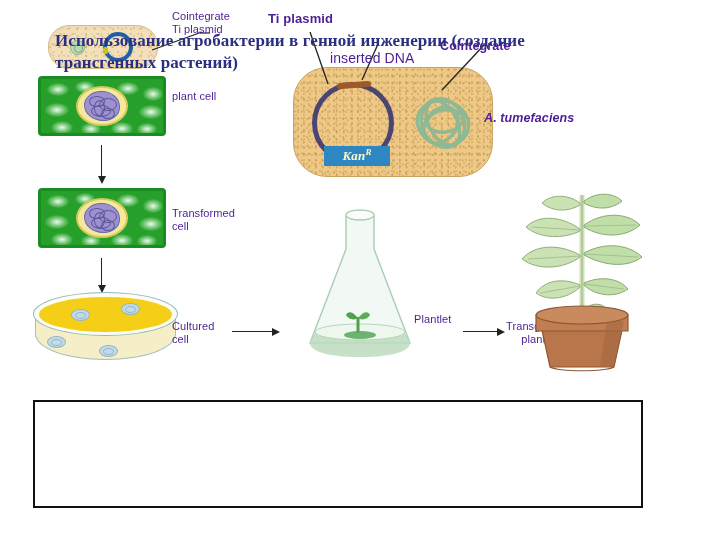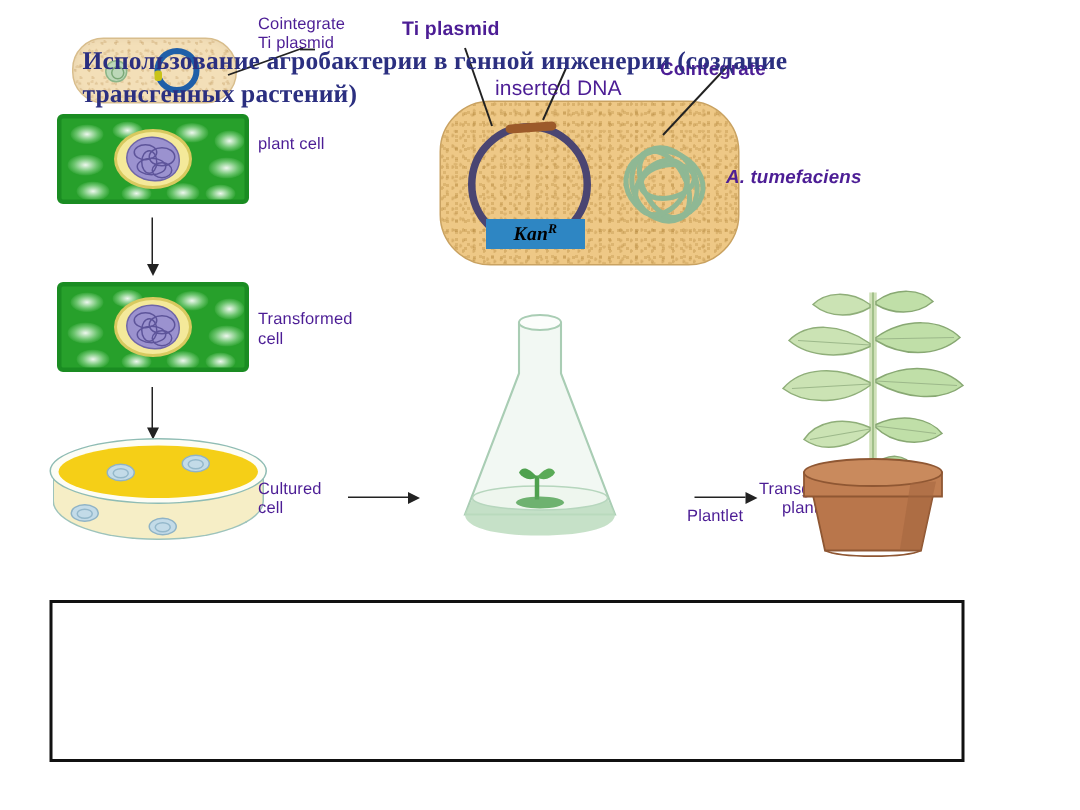--- a/index.html
+++ b/index.html
@@ -266,21 +266,21 @@
     background: #2e86c3;
     display: flex;
     align-items: center;
     justify-content: center;
   }
   .bact-big .kanbox .kan {
     font-family: "Liberation Serif", serif;
     font-style: italic;
     font-weight: bold;
     font-size: 13px;
-    color: #000000;
+    color: #fef9c3;
     letter-spacing: .2px;
   }
   .bact-big .kanbox .kan sup { font-size: 9px; }
   .bact-big .chromosome {
     position: absolute;
     left: 118px; top: 24px;
     width: 62px; height: 62px;
   }
 
   
@@ -406,21 +406,21 @@
     <ellipse cx="60" cy="127" rx="45" ry="8" fill="#eef6ee" stroke="#b6d6bd" stroke-width="1"></ellipse>
 
     <g>
       <path d="M58,128 L58,112" stroke="#4fa14f" stroke-width="3" fill="none"></path>
       <path d="M58,113 C52,106 48,106 46,110 C48,114 54,116 58,113 Z" fill="#4fa14f"></path>
       <path d="M58,113 C64,106 68,106 70,110 C68,114 62,116 58,113 Z" fill="#5aab57"></path>
       <ellipse cx="60" cy="130" rx="16" ry="4" fill="#57a659" opacity="0.85"></ellipse>
     </g>
   </svg>
 
-  <div class="lbl" style="left:414px; top:338px;margin-left:44px;">Plantlet</div>
+  <div class="lbl" style="left:414px; top:313px;">Plantlet</div>
 
   <div class="harrow" style="left:463px; top:331px; width:34px;"></div>
 
   <div class="lbl" style="left:506px; top:320px; text-align:center;">Transgenic
 plant</div>
 
   <div class="bact-big">
     <div class="grain"></div>
     <div class="plasmid">
       <div class="insdna"></div>

